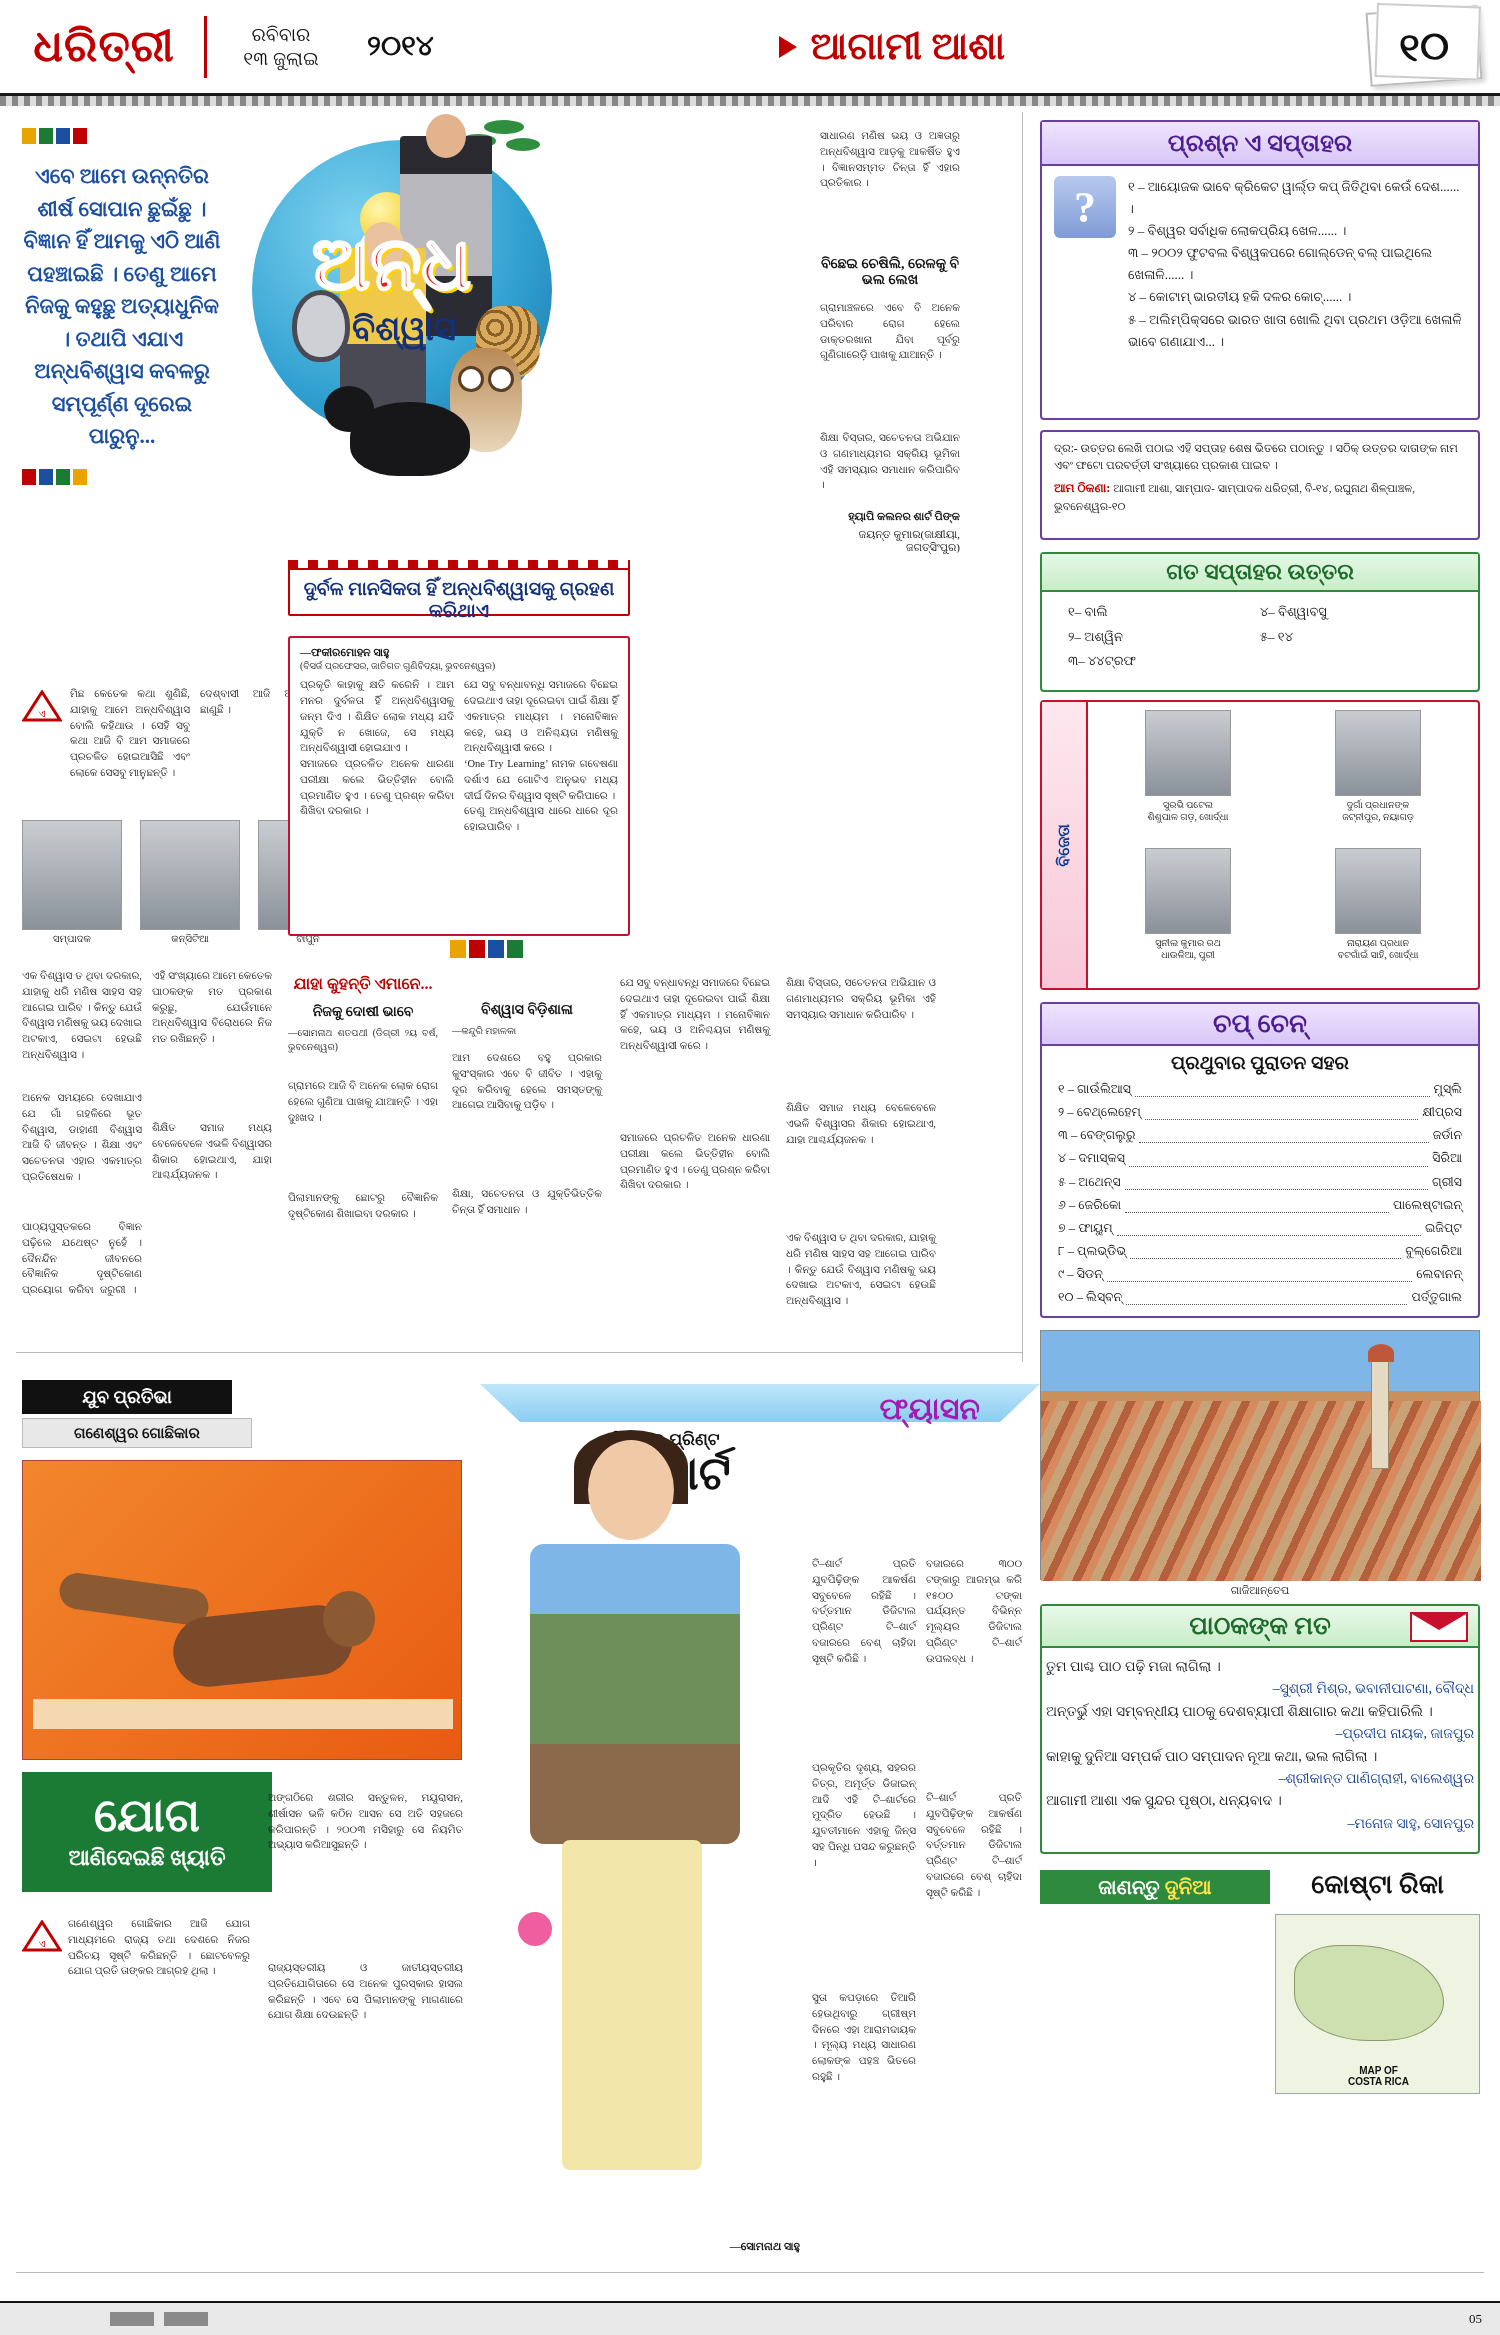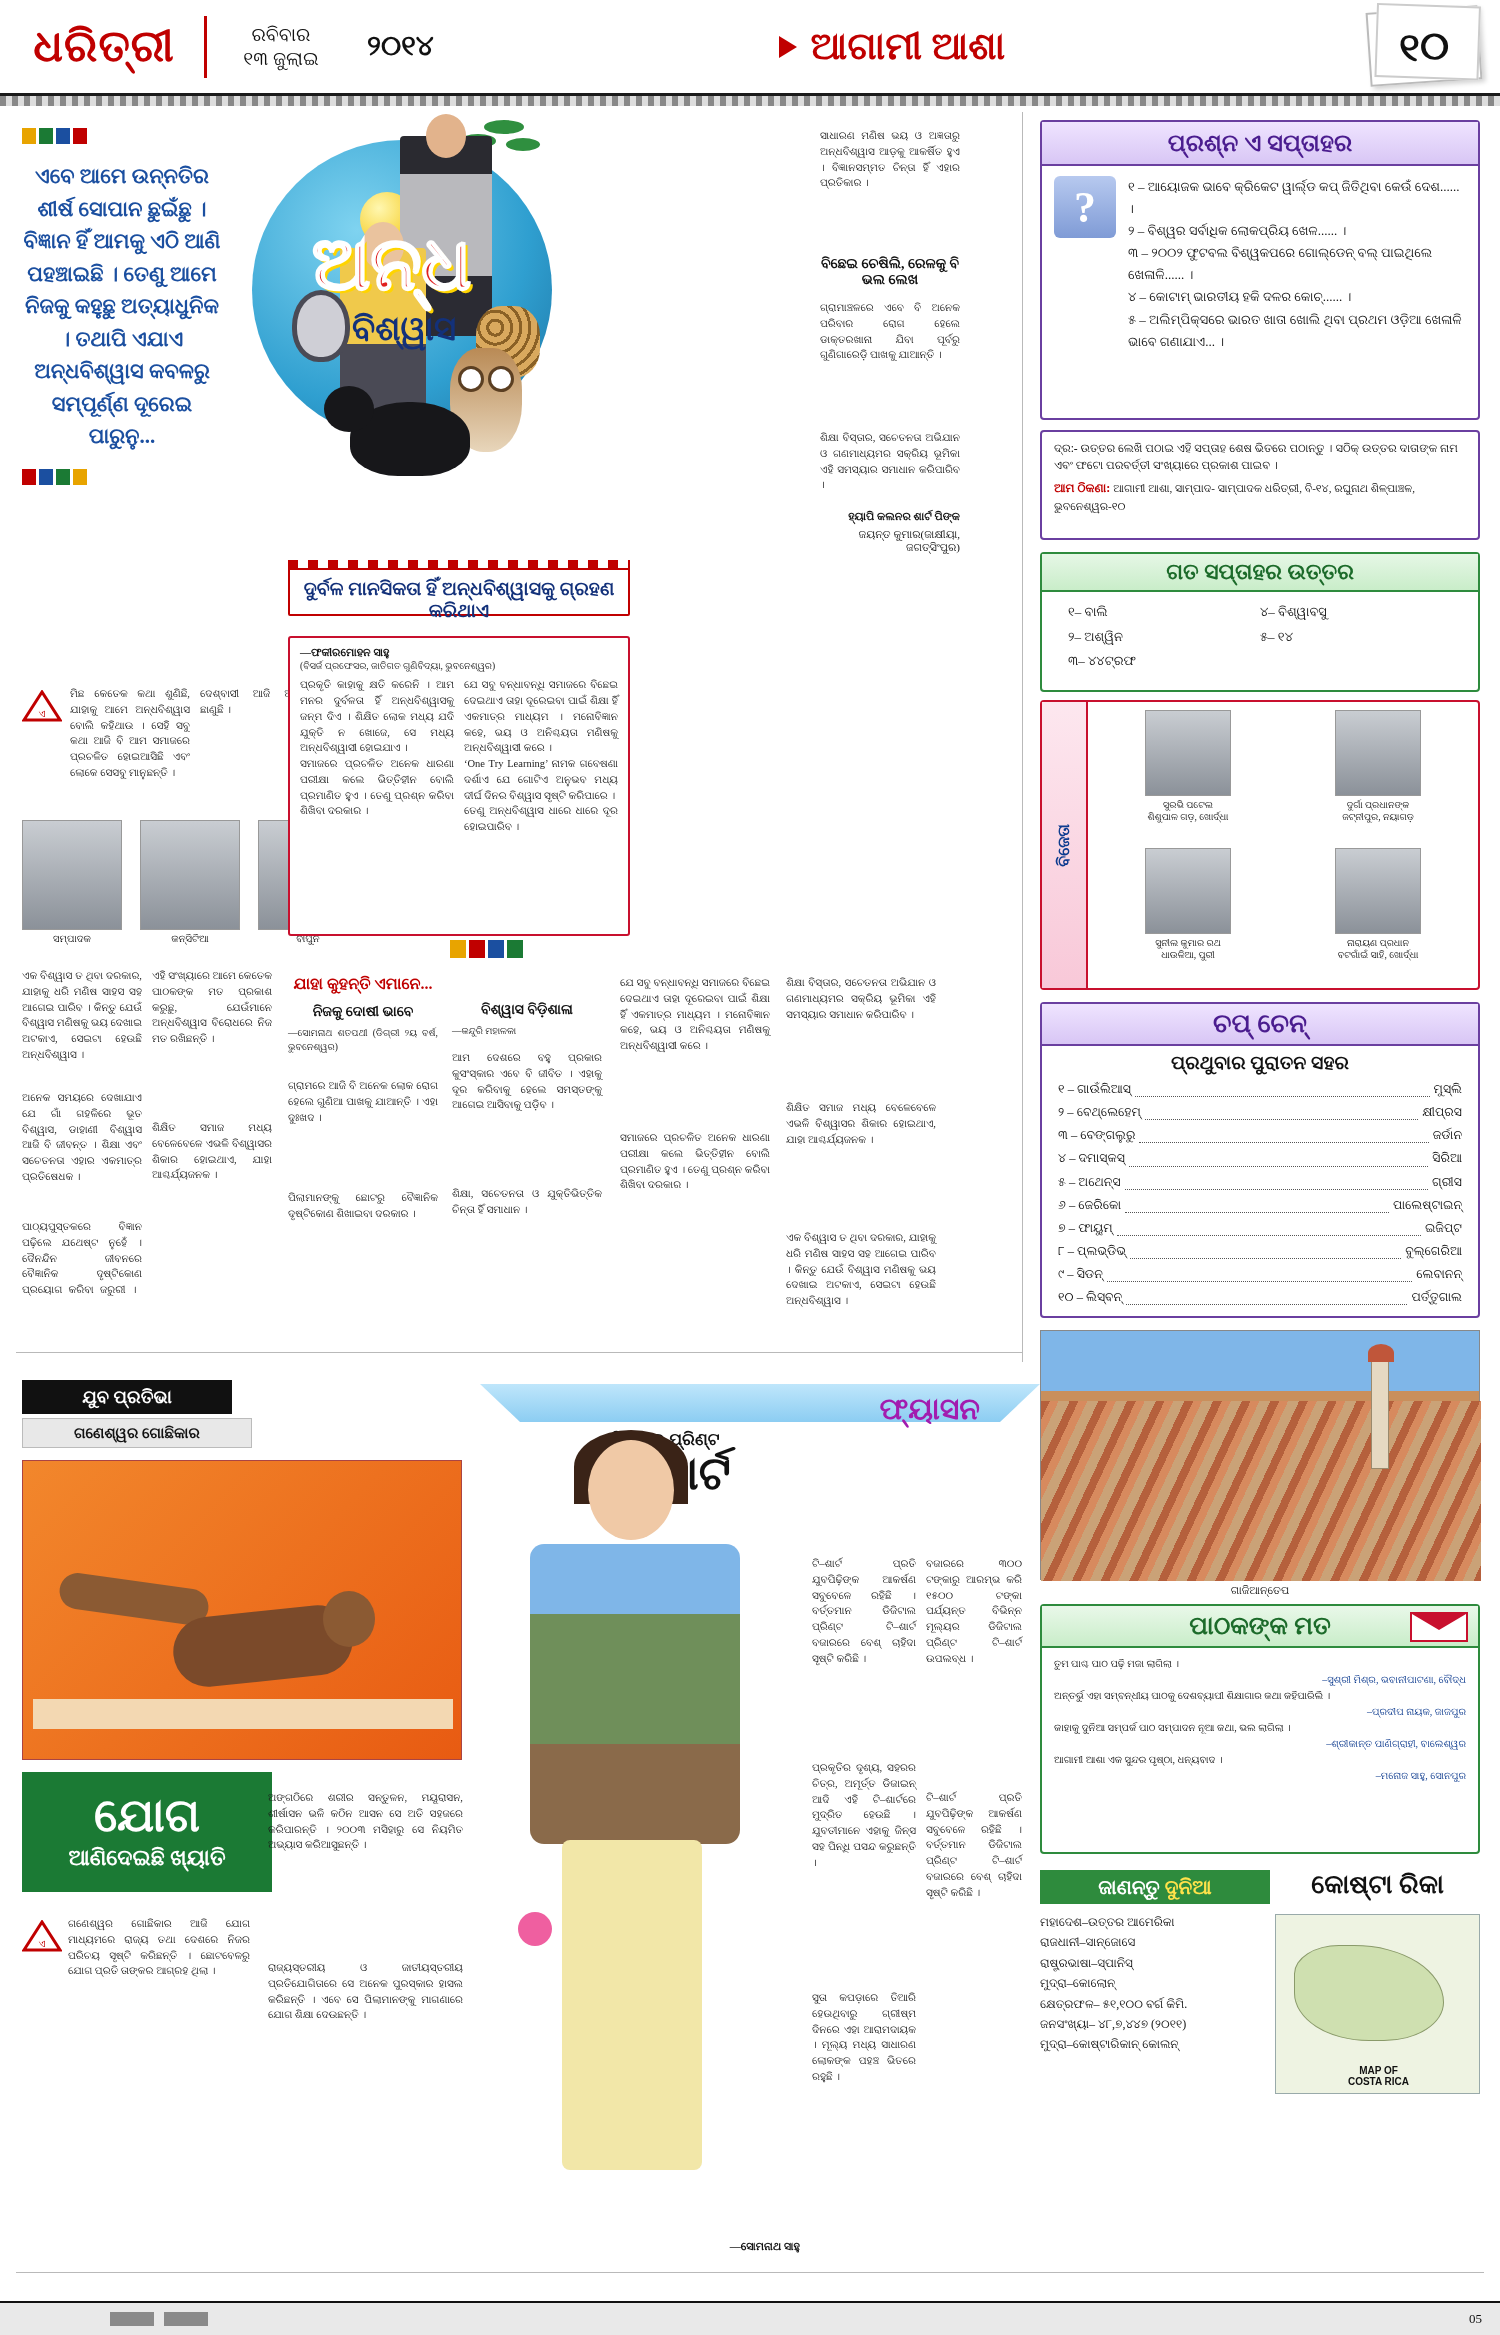--- a/index.html
+++ b/index.html
@@ -236,21 +236,21 @@
   .readers-panel{
     left:1040px; top:1604px; width:440px; height:250px; border:2px solid #2e8b3d;border-radius:4px;
   }
   .readers-head{
     height:42px;background:linear-gradient(#e9f8e9,#c9edc9);border-bottom:2px solid #2e8b3d;
     display:flex;align-items:center;justify-content:center;position:relative;
     font-size:25px;color:#1c6b2a;font-weight:bold;font-family:"Liberation Serif", serif;
   }
   .envelope{position:absolute;right:10px;top:6px;width:58px;height:30px;background:#fff;border:2px solid #c8102e;}
   .envelope::before{content:"";position:absolute;left:0;top:0;width:0;height:0;border-left:27px solid transparent;border-right:27px solid transparent;border-top:16px solid #c8102e;}
-  .readers-list{font-family:"Liberation Serif", serif;font-size:10px;line-height:1.6;padding:8px 12px;}
+  .readers-list{font-family:"Liberation Serif", serif;font-size:14px;line-height:1.6;padding:8px 4px;}
   .readers-list .sign{text-align:right;color:#0d3b8f;}
 
   .world-panel{
     left:1040px; top:1870px; width:440px; height:420px;
   }
   .world-tag{
     position:absolute;left:0;top:0;width:230px;height:34px;background:#2e8b3d;
     display:flex;align-items:center;justify-content:center;
     color:#fff;font-family:"Liberation Serif", serif;font-size:20px;font-weight:bold;
   }
@@ -613,29 +613,20 @@
         <div class="sign">–ମନୋଜ ସାହୁ, ସୋନପୁର</div>
       </div>
     </div>
   </div>
 
   <div class="panel world-panel">
     <div class="world-tag odia">
       <span>ଜାଣନ୍ତୁ</span>&nbsp;<b>ଦୁନିଆ</b>
     </div>
     <div class="country-title odia">କୋଷ୍ଟା ରିକା</div>
-    <div class="world-body odia">
-      <div>ମହାଦେଶ–ଉତ୍ତର ଆମେରିକା</div>
-      <div>ରାଜଧାନୀ–ସାନ୍‌ଜୋସେ</div>
-      <div>ରାଷ୍ଟ୍ରଭାଷା–ସ୍ପାନିସ୍</div>
-      <div>ମୁଦ୍ରା–କୋଲୋନ୍</div>
-      <div>କ୍ଷେତ୍ରଫଳ– ୫୧,୧୦୦ ବର୍ଗ କିମି.</div>
-      <div>ଜନସଂଖ୍ୟା– ୪୮,୭,୪୪୭ (୨୦୧୧)</div>
-      <div>ମୁଦ୍ରା–କୋଷ୍ଟାରିକାନ୍ କୋଲନ୍</div>
-    </div>
     <div class="map">
       <div class="land"></div>
       <div class="cap" style="white-space:pre-line">MAP OF
 COSTA RICA</div>
     </div>
   </div>
 
   <div class="yoga-block">
     <div class="yoga-tag odia">ଯୁବ ପ୍ରତିଭା</div>
     <div class="yoga-name odia">ଗଣେଶ୍ୱର ଗୋଛିକାର</div>

